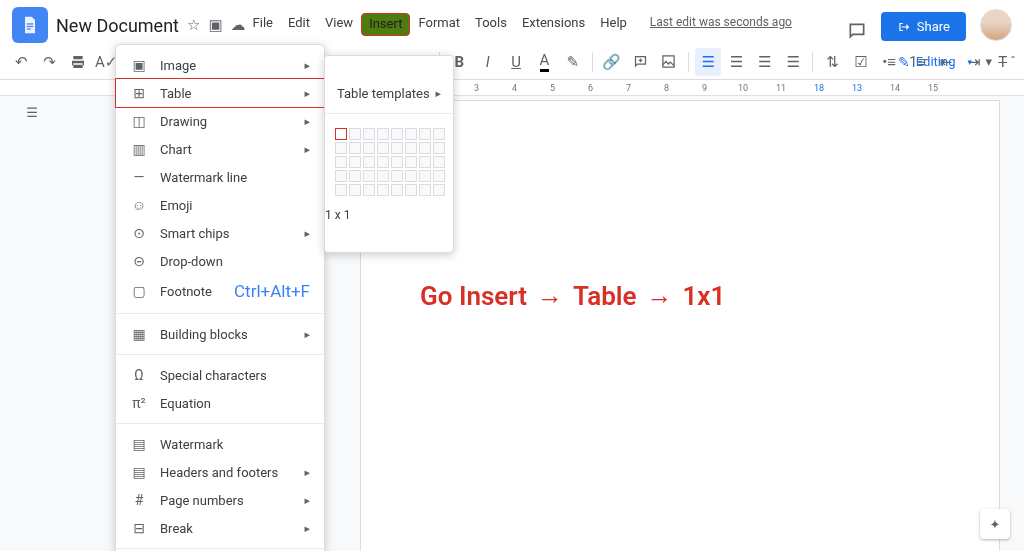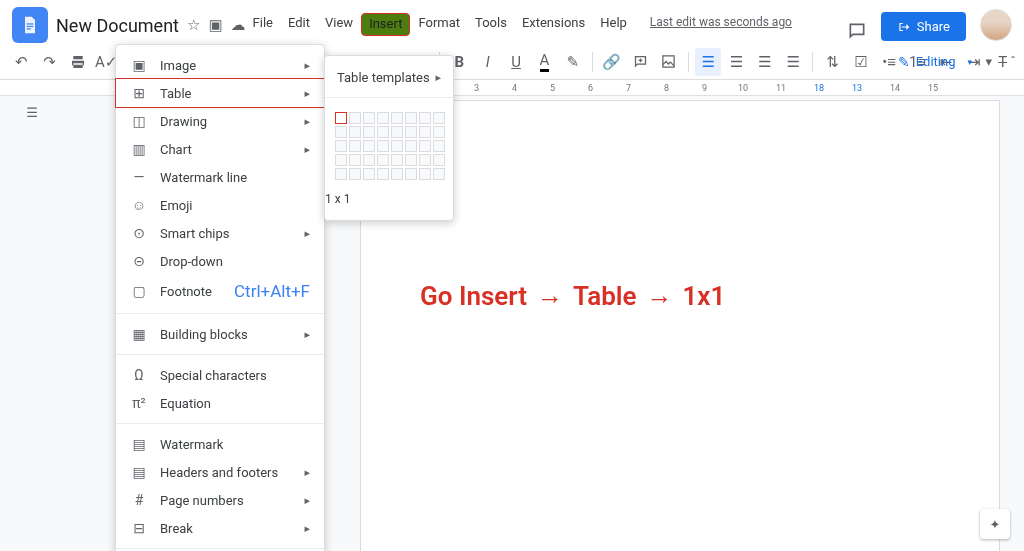--- a/index.html
+++ b/index.html
@@ -33,21 +33,21 @@
 .ruler span{position:absolute}
 .page{position:absolute;top:20px;left:360px;width:640px;height:520px;background:#fff;border:1px solid #dadce0}
 .left-gutter{position:absolute;top:20px;left:20px;width:24px;height:24px;display:flex;align-items:center;justify-content:center;color:#5f6368}
 .insert-menu{position:absolute;top:44px;left:115px;width:210px;background:#fff;border:1px solid #dadce0;border-radius:4px;box-shadow:0 2px 10px rgba(0,0,0,.2);padding:6px 0;z-index:10}
 .menu-item{display:flex;align-items:center;padding:6px 14px;gap:12px;cursor:pointer;font-size:13px;color:#3c4043;position:relative}
 .menu-item.highlight{border:1.5px solid #d93025;margin:-1px}
 .menu-item .mi-icon{width:18px;text-align:center;color:#5f6368;font-size:14px}
 .menu-item .mi-arrow{margin-left:auto;color:#5f6368;font-size:11px}
 .menu-item .mi-shortcut{margin-left:auto;color:#3b82f6;font-size:17px}
 .menu-divider{height:1px;background:#e8eaed;margin:6px 0}
-.sub-menu{position:absolute;top:55px;left:324px;width:130px;background:#fff;border:1px solid #dadce0;border-radius:4px;box-shadow:0 2px 10px rgba(0,0,0,.2);padding:8px 0;z-index:11}
+.sub-menu{position:absolute;top:55px;left:324px;width:130px;background:#fff;border:1px solid #dadce0;border-radius:4px;box-shadow:0 2px 10px rgba(0,0,0,.2);padding:24px 0;z-index:11}
 .sub-title{display:flex;align-items:center;padding:6px 12px;font-size:13px;color:#3c4043}
 .sub-title .mi-arrow{margin-left:auto;font-size:11px;color:#5f6368}
 .grid-picker{padding:8px 10px}
 .grid{display:grid;grid-template-columns:repeat(8,12px);grid-template-rows:repeat(5,12px);gap:2px}
 .cell{width:12px;height:12px;border:1px solid #dadce0;background:#f8f9fa}
 .cell.sel{border:1.5px solid #d93025;background:#fff}
 .grid-label{text-align:left;font-size:12px;color:#3c4043;padding:4px 0 6px}
 .annotation{position:absolute;top:280px;left:420px;font-family:"Comic Sans MS","Segoe Script",cursive;color:#d93025;font-size:26px;font-weight:600;display:flex;align-items:center;gap:10px;z-index:5}
 .annotation .arrow{font-size:26px}
 .explore-btn{position:absolute;bottom:12px;right:14px;width:30px;height:30px;border-radius:4px;background:#fff;box-shadow:0 1px 3px rgba(0,0,0,.3);display:flex;align-items:center;justify-content:center;color:#5f6368}

